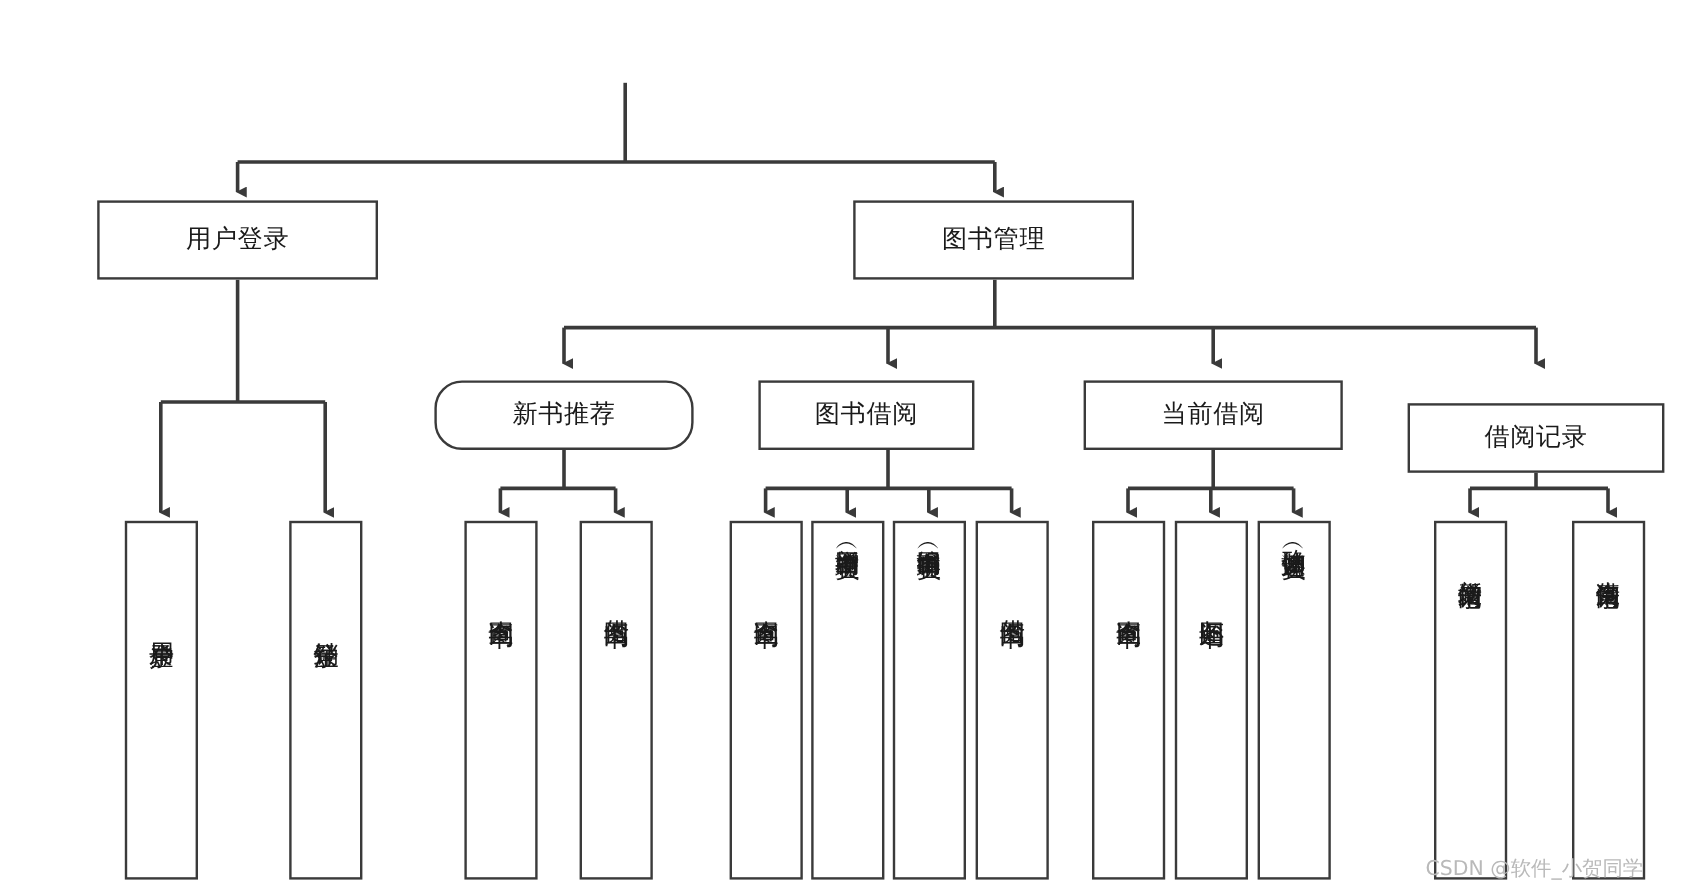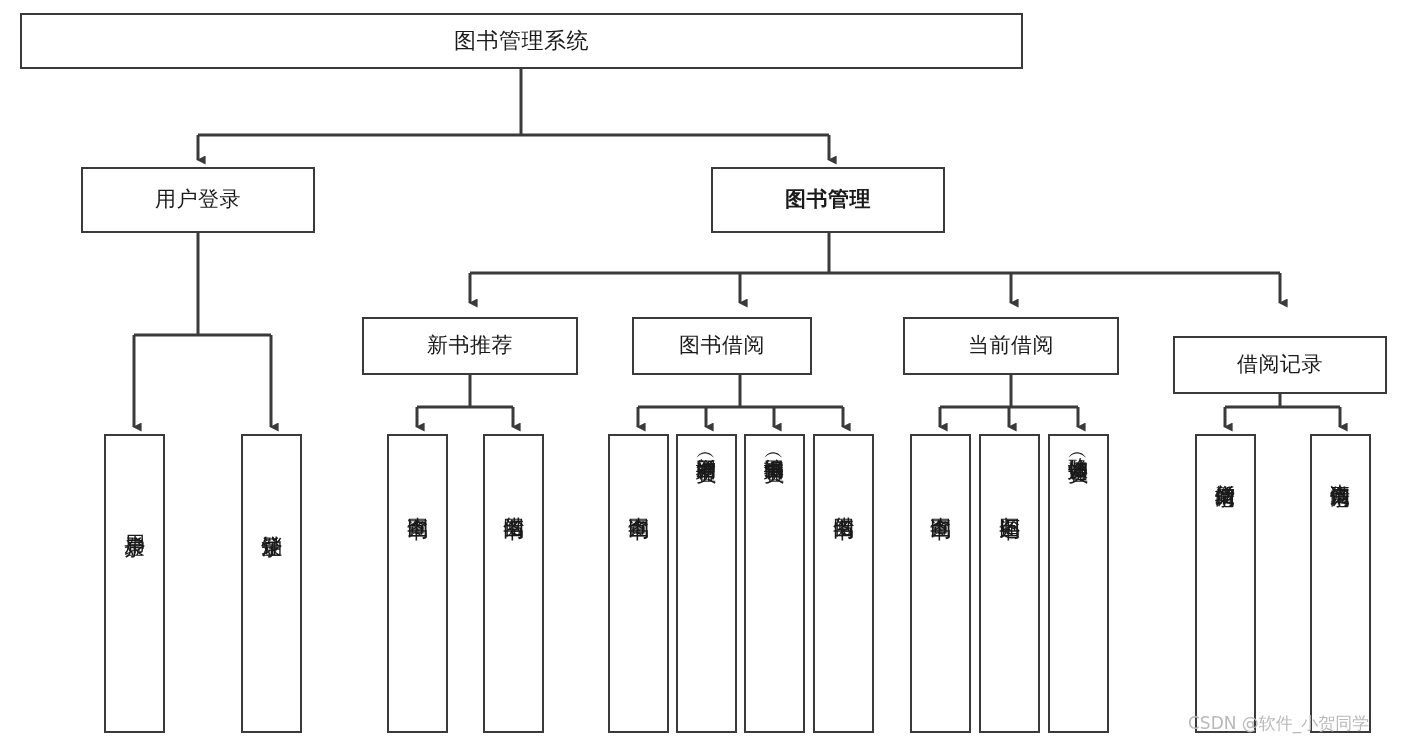--- a/index.html
+++ b/index.html
@@ -129,32 +129,29 @@
       <path d="M1009,407 L1009,427" marker-end="url(#arrow)"></path>
       <path d="M1078,407 L1078,427" marker-end="url(#arrow)"></path>
 
       <path d="M1280,375 L1280,407"></path>
       <path d="M1225,407 L1340,407"></path>
       <path d="M1225,407 L1225,427" marker-end="url(#arrow)"></path>
       <path d="M1340,407 L1340,427" marker-end="url(#arrow)"></path>
     </g>
   </svg>
 
-  <div class="node h root" style="left:20px; top:13px; width:1003px; height:56px;">
-    <span class="node-label">图书管理系统</span>
-  </div>
 
   <div class="node h" style="left:81px; top:167px; width:234px; height:66px;">
     <span class="node-label">用户登录</span>
   </div>
-  <div class="node h" style="left:711px; top:167px; width:234px; height:66px;font-weight:bold;">
+  <div class="node h" style="left:711px; top:167px; width:234px; height:66px;">
     <span class="node-label">图书管理</span>
   </div>
 
-  <div class="node h" style="left:362px; top:317px; width:216px; height:58px;">
+  <div class="node h" style="left:362px; top:317px; width:216px; height:58px;border-radius:23px;">
     <span class="node-label">新书推荐</span>
   </div>
   <div class="node h" style="left:632px; top:317px; width:180px; height:58px;">
     <span class="node-label">图书借阅</span>
   </div>
   <div class="node h" style="left:903px; top:317px; width:216px; height:58px;">
     <span class="node-label">当前借阅</span>
   </div>
   <div class="node h" style="left:1173px; top:336px; width:214px; height:58px;">
     <span class="node-label">借阅记录</span>

